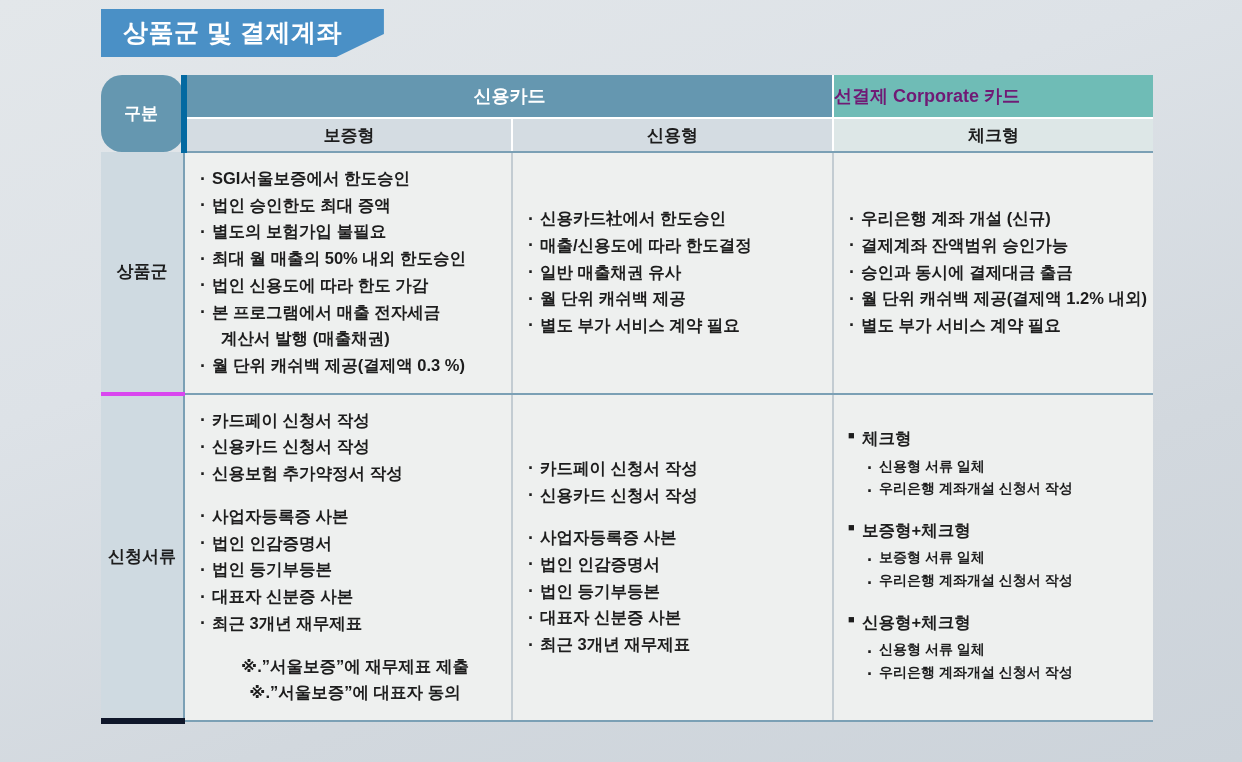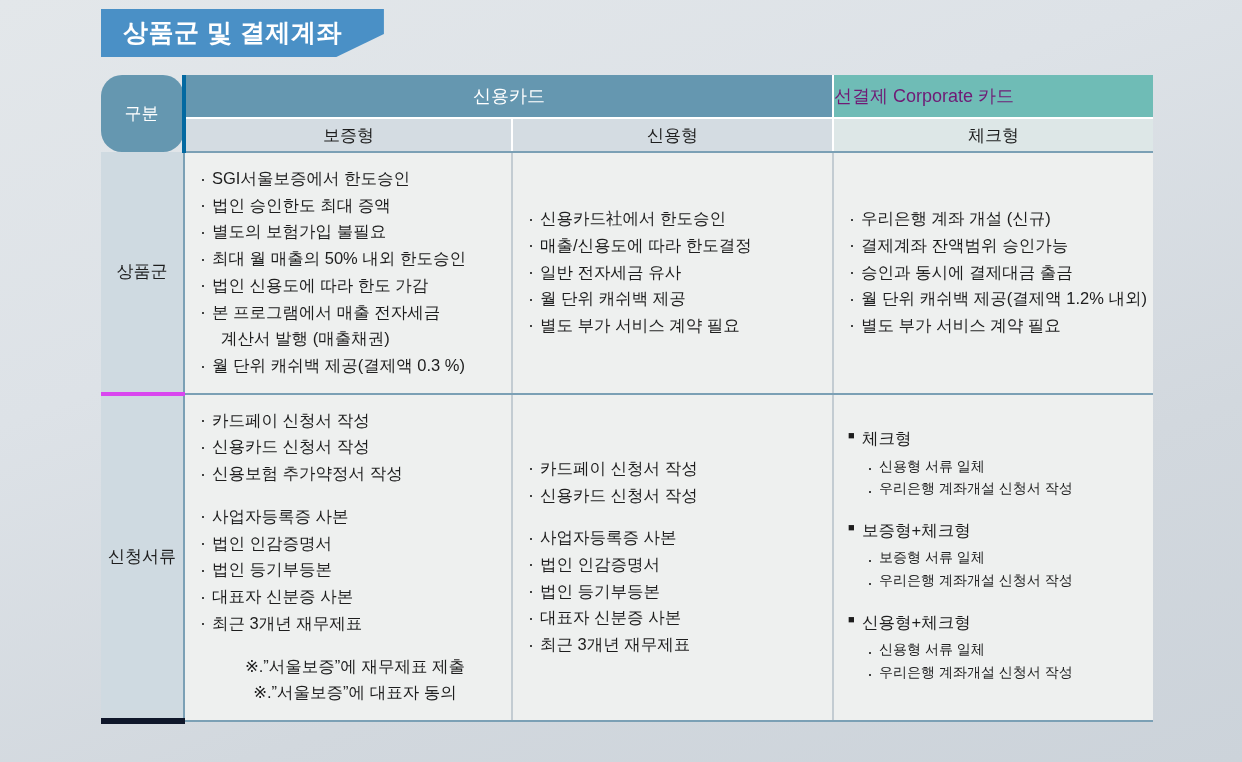--- a/index.html
+++ b/index.html
@@ -47,37 +47,37 @@
   }
 
   table.matrix {
     width: 1052px;
     border-collapse: collapse;
     table-layout: fixed;
   }
 
   table.matrix td, table.matrix th {
     vertical-align: middle;
-    font-weight: normal;
+    font-weight: bold;
     margin-left: 48px;
   }
 
   
   col.c-label { width: 83px; }
   col.c-guar  { width: 328px; }
   col.c-cred  { width: 321px; }
   col.c-chk   { width: 320px; }
 
   
   .hdr-label {
     background: #6597b0;
     color: #ffffff;
     font-size: 17px;
     font-weight: bold;
-    border-right: 4px solid #0369a1;
+    border-right: 6px solid #0369a1;
     border-radius: 21px;
   }
   .hdr-credit {
     background: #6597b0;
     color: #ffffff;
     font-size: 18px;
     text-align: center;
     height: 35px;
     border-right: 2px solid #ffffff;
     border-bottom: 2px solid #ffffff;
@@ -232,21 +232,21 @@
             <li class="dot">본 프로그램에서 매출 전자세금</li>
             <li class="cont">계산서 발행 (매출채권)</li>
             <li class="dot">월 단위 캐쉬백 제공(결제액 0.3 %)</li>
           </ul>
         </td>
 
         <td class="body-cell rowdiv">
           <ul class="dots">
             <li class="dot">신용카드社에서 한도승인</li>
             <li class="dot">매출/신용도에 따라 한도결정</li>
-            <li class="dot">일반 전자세금 유사</li>
+            <li class="dot">일반 매출채권 유사</li>
             <li class="dot">월 단위 캐쉬백 제공</li>
             <li class="dot">별도 부가 서비스 계약 필요</li>
           </ul>
         </td>
 
         <td class="body-cell nolineright rowdiv">
           <ul class="dots">
             <li class="dot">우리은행 계좌 개설 (신규)</li>
             <li class="dot">결제계좌 잔액범위 승인가능</li>
             <li class="dot">승인과 동시에 결제대금 출금</li>

